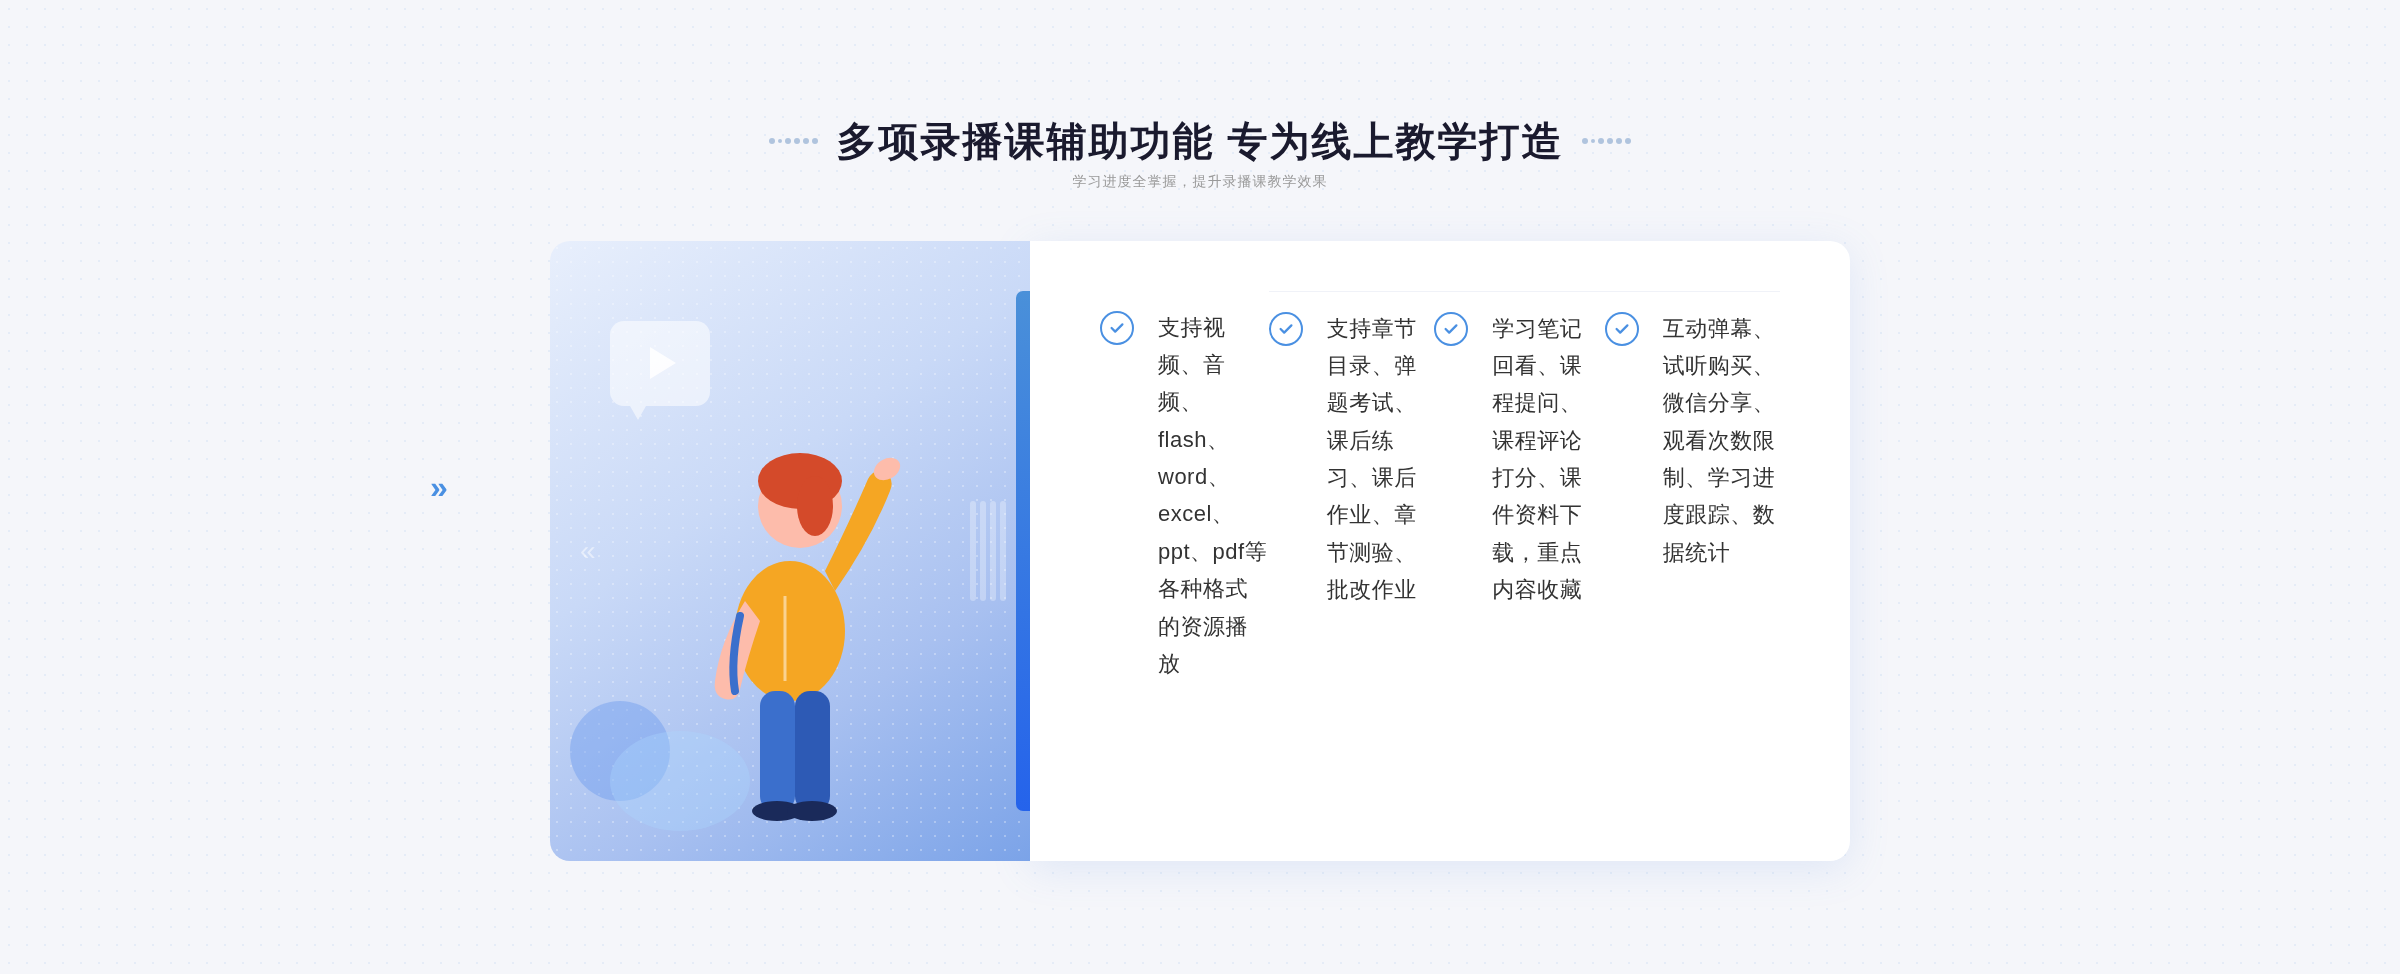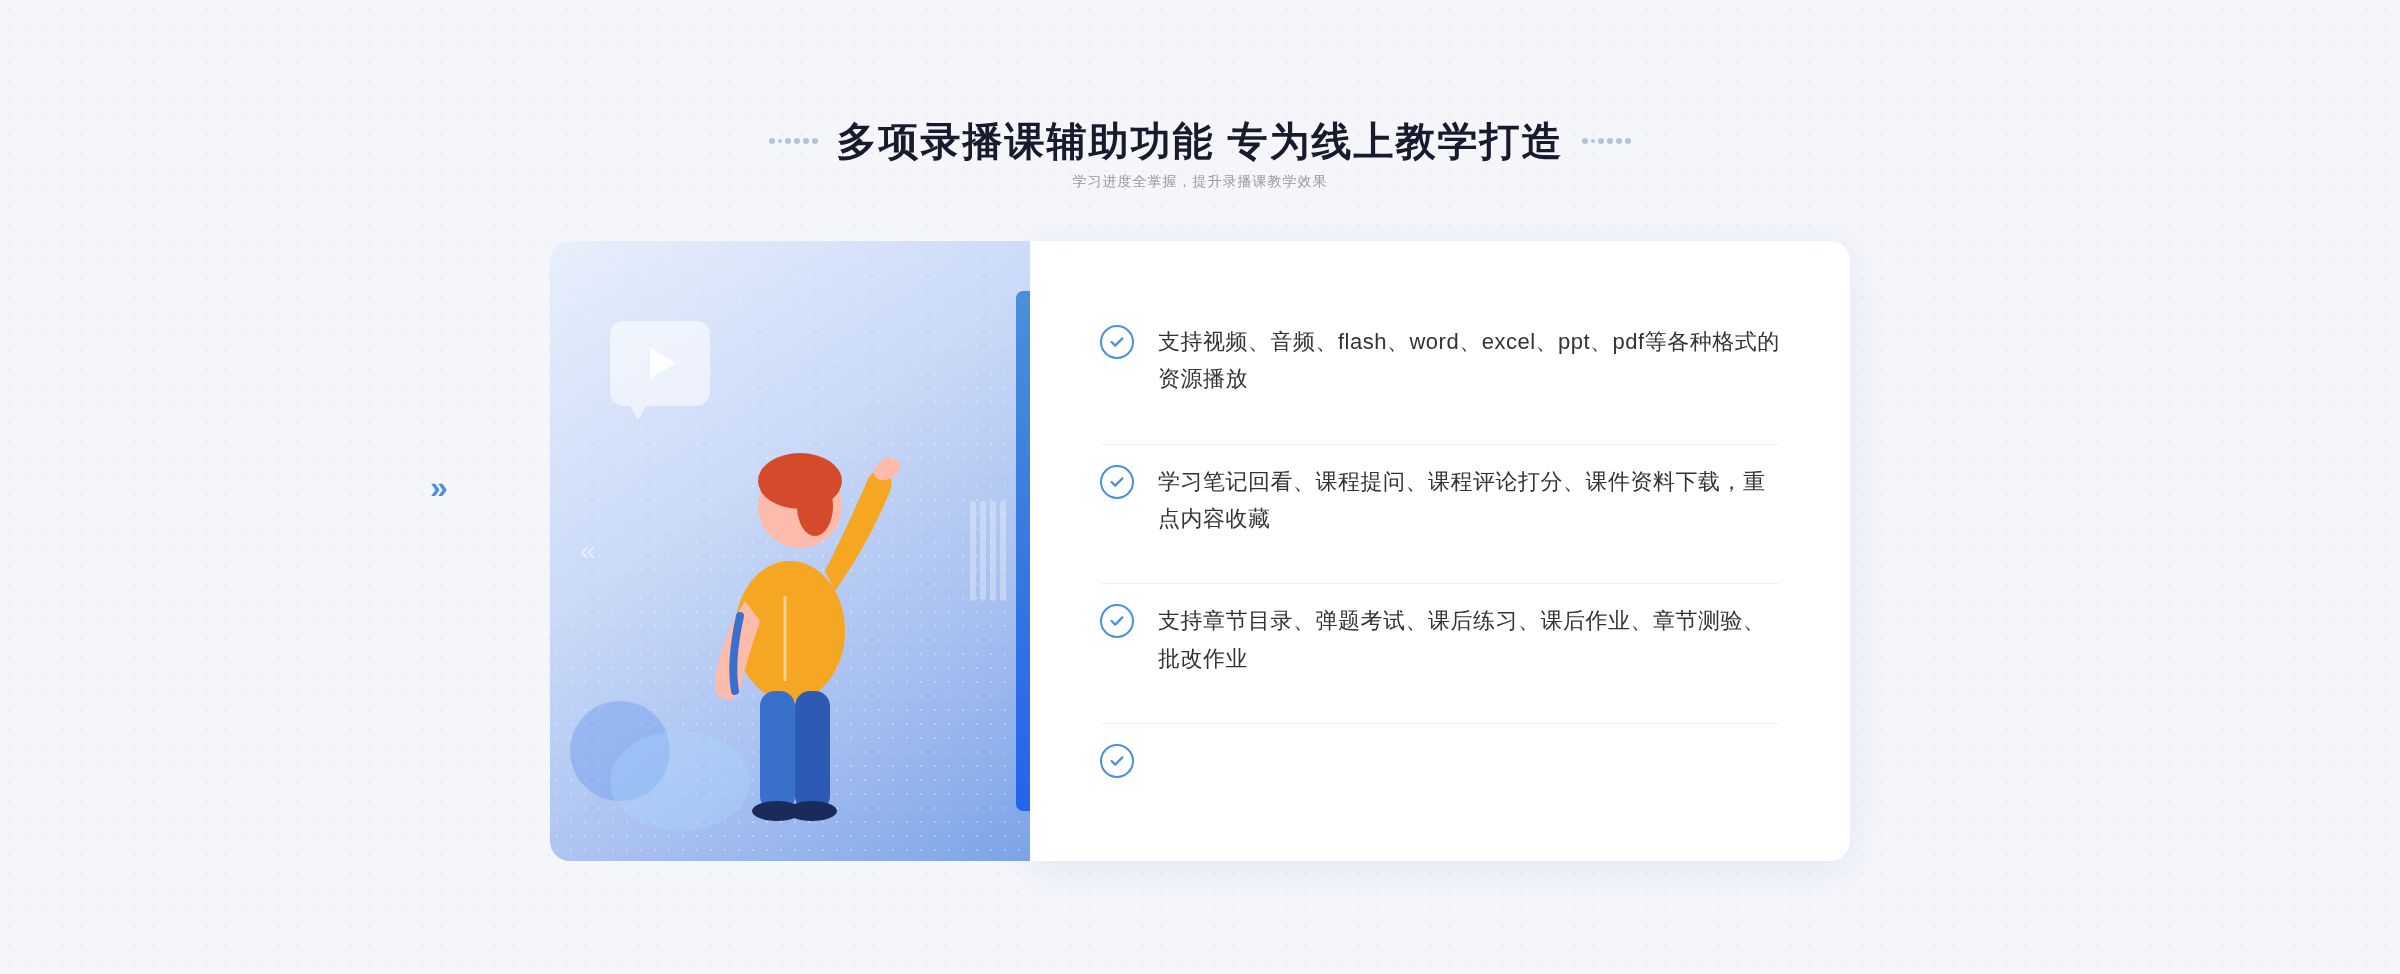--- a/index.html
+++ b/index.html
@@ -227,21 +227,21 @@
       border-radius: 7px 0 0 7px;
     }
 
     
     .features-panel {
       flex: 1;
       background: white;
       border-radius: 0 20px 20px 0;
       padding: 50px 70px;
       display: flex;
-      flex-direction: column;
+      flex-direction: row;
       justify-content: space-around;
       min-height: 620px;
       box-shadow: 0 8px 40px rgba(100, 150, 230, 0.15);
     }
 
     .feature-item {
       display: flex;
       align-items: flex-start;
       gap: 24px;
       padding: 18px 0;
@@ -376,38 +376,39 @@
         </div>
         <span class="feature-text">支持视频、音频、flash、word、excel、ppt、pdf等各种格式的资源播放</span>
       </div>
 
       <div class="feature-item">
         <div class="check-circle">
           <svg viewBox="0 0 20 20" fill="none" xmlns="http://www.w3.org/2000/svg">
             <polyline points="4,10 8,14 16,6" stroke="#4a90e2" stroke-width="2.5" stroke-linecap="round" stroke-linejoin="round"></polyline>
           </svg>
         </div>
-        <span class="feature-text">学习笔记回看、课程提问、课程评论打分、课件资料下载，重点内容收藏</span>
+        <span class="feature-text">支持章节目录、弹题考试、课后练习、课后作业、章节测验、批改作业</span>
       </div>
 
       <div class="feature-item">
         <div class="check-circle">
           <svg viewBox="0 0 20 20" fill="none" xmlns="http://www.w3.org/2000/svg">
             <polyline points="4,10 8,14 16,6" stroke="#4a90e2" stroke-width="2.5" stroke-linecap="round" stroke-linejoin="round"></polyline>
           </svg>
         </div>
-        <span class="feature-text">支持章节目录、弹题考试、课后练习、课后作业、章节测验、批改作业</span>
+        <span class="feature-text">学习笔记回看、课程提问、课程评论打分、课件资料下载，重点内容收藏</span>
       </div>
 
       <div class="feature-item">
         <div class="check-circle">
           <svg viewBox="0 0 20 20" fill="none" xmlns="http://www.w3.org/2000/svg">
             <polyline points="4,10 8,14 16,6" stroke="#4a90e2" stroke-width="2.5" stroke-linecap="round" stroke-linejoin="round"></polyline>
           </svg>
         </div>
+        <span class="feature-text">互动弹幕、试听购买、微信分享、观看次数限制、学习进度跟踪、数据统计</span>
       </div>
 
     </div>
 
   </div>
 
   <div class="left-chevrons">»</div>
 
 </div>
 

